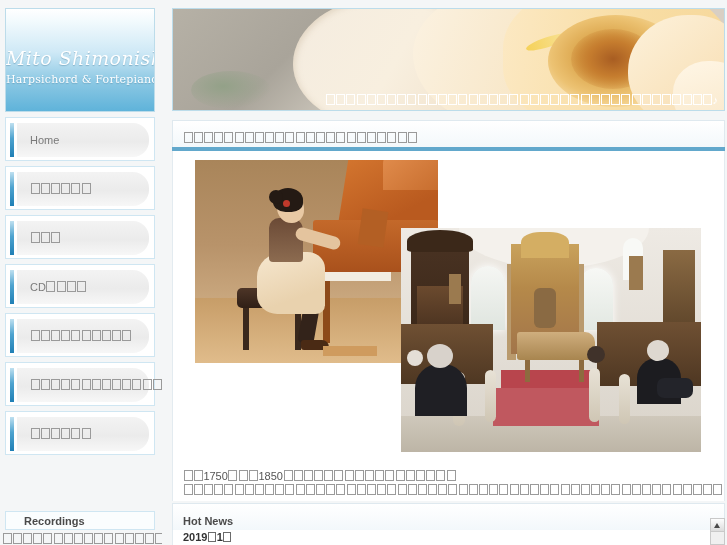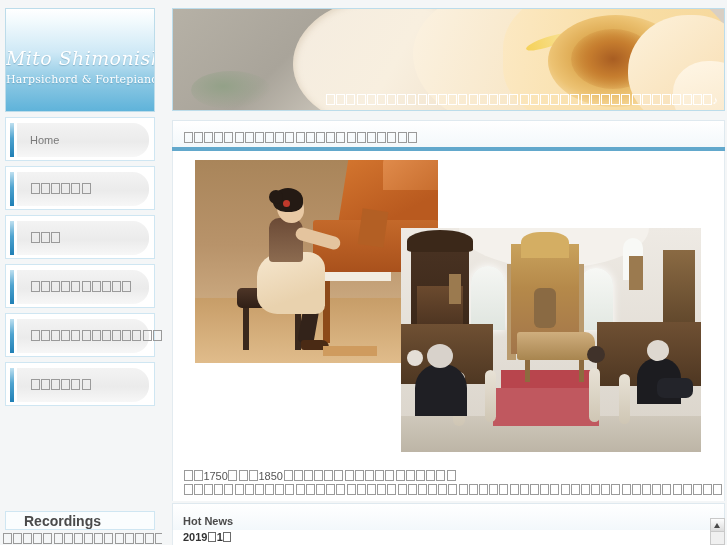--- a/index.html
+++ b/index.html
@@ -75,21 +75,21 @@
     position:absolute;left:24px;top:0;height:44px;line-height:44px;
     font-size:11px;color:#7a7a7a;white-space:nowrap;
   }
 
   .rec-head{
     position:absolute;left:5px;top:511px;width:150px;height:19px;
     border:1px solid #cfe6f2;background:#fafdfe;box-sizing:border-box;
   }
   .rec-head span{
     position:absolute;left:18px;top:0;line-height:19px;
-    font-size:14px;font-weight:bold;color:#4a4a4a;
+    font-size:11px;font-weight:bold;color:#4a4a4a;
   }
   .rec-text{
     position:absolute;left:2px;top:533px;width:160px;line-height:12px;
     white-space:nowrap;overflow:hidden;
   }
 
   
   .content{position:absolute;left:170px;top:0;width:557px;height:545px;}
 
   .banner{
@@ -321,20 +321,25 @@
         <div class="lbl"><span class="tofu"></span><span class="tofu"></span><span class="tofu"></span><span class="tofu"></span><span class="tofu"></span><span class="tofu"></span></div>
       </div>
       <div class="menu-item">
         <div class="accent"></div>
         <div class="pill"></div>
         <div class="lbl"><span class="tofu"></span><span class="tofu"></span><span class="tofu"></span></div>
       </div>
       <div class="menu-item">
         <div class="accent"></div>
         <div class="pill"></div>
+        <div class="lbl">CD<span class="tofu"></span><span class="tofu"></span><span class="tofu"></span><span class="tofu"></span></div>
+      </div>
+      <div class="menu-item">
+        <div class="accent"></div>
+        <div class="pill"></div>
         <div class="lbl"><span class="tofu"></span><span class="tofu"></span><span class="tofu"></span><span class="tofu"></span><span class="tofu"></span><span class="tofu"></span><span class="tofu"></span><span class="tofu"></span><span class="tofu"></span><span class="tofu"></span></div>
       </div>
       <div class="menu-item">
         <div class="accent"></div>
         <div class="pill"></div>
         <div class="lbl"><span class="tofu"></span><span class="tofu"></span><span class="tofu"></span><span class="tofu"></span><span class="tofu"></span><span class="tofu"></span><span class="tofu"></span><span class="tofu"></span><span class="tofu"></span><span class="tofu"></span><span class="tofu"></span><span class="tofu"></span><span class="tofu"></span></div>
       </div>
       <div class="menu-item">
         <div class="accent"></div>
         <div class="pill"></div>

